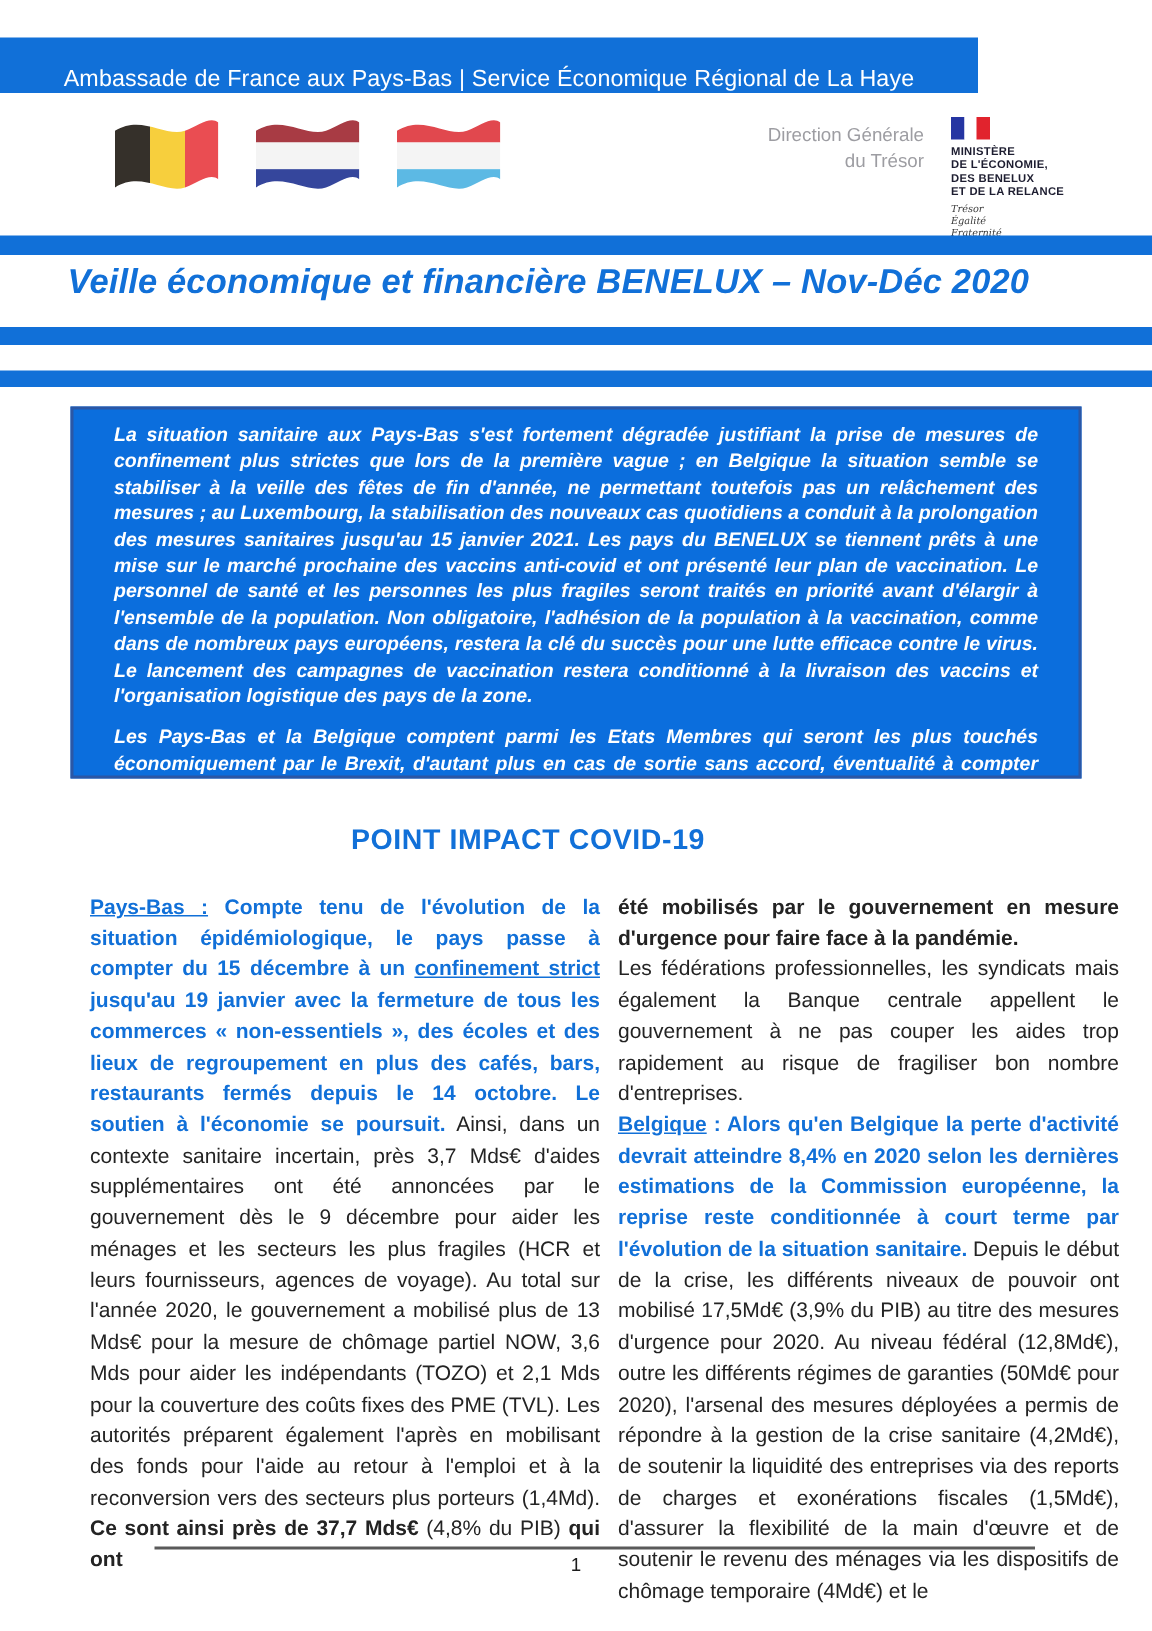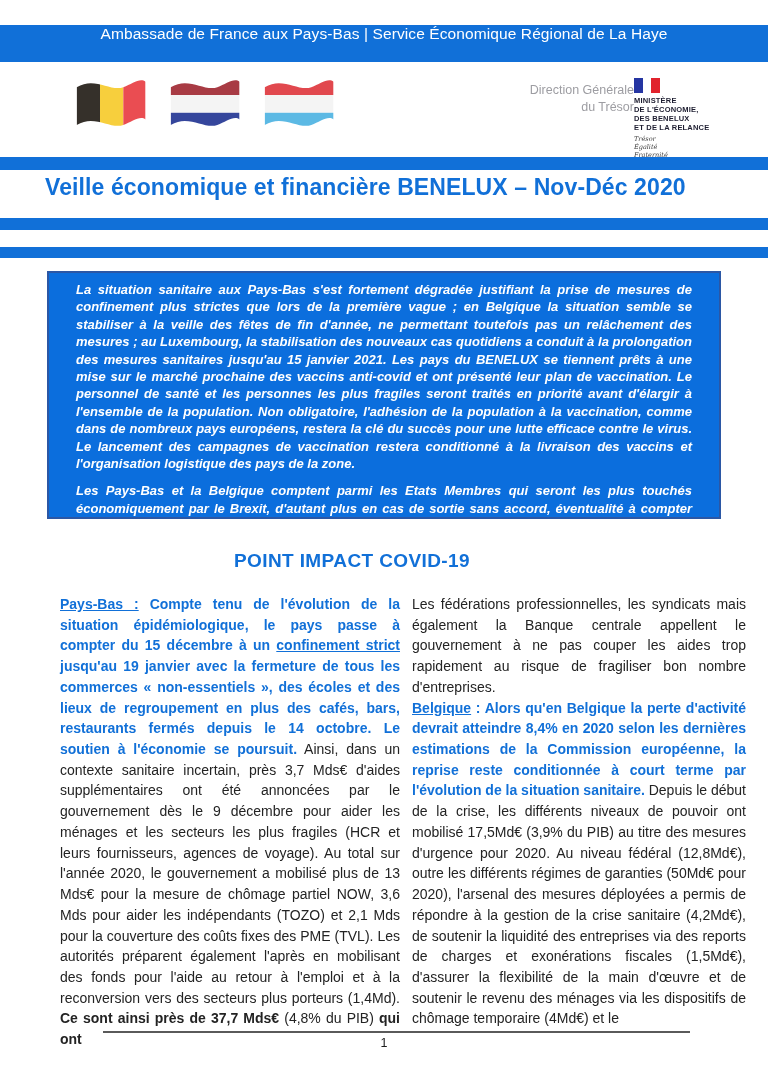--- a/index.html
+++ b/index.html
@@ -10,47 +10,47 @@
   }
   *{box-sizing:border-box;}
   html,body{margin:0;padding:0;}
   body{
     width:768px;height:1087px;position:relative;background:#ffffff;
     font-family:"Liberation Sans","DejaVu Sans",sans-serif;color:var(--ink);
     overflow:hidden;
   }
   
   .banner{
-    position:absolute;top:25px;left:0;width:768px;height:37px;
-    background:var(--blue);color:#fff;display:flex;align-items:flex-start;justify-content:center;
+    position:absolute;top:25px;left:0;width:652px;height:37px;
+    background:var(--blue);color:#fff;display:flex;align-items:flex-end;justify-content:center;
     font-size:15.5px;letter-spacing:.1px;
   }
   
   .logo-row{position:absolute;top:70px;left:70px;right:48px;display:flex;justify-content:space-between;align-items:flex-start;}
   .flags{display:flex;gap:14px;align-items:center;}
   .flag{width:80px;height:70px;display:block;}
-  .right-logos{display:flex;align-items:flex-start;margin-top:8px;}
+  .right-logos{display:flex;gap:18px;align-items:flex-start;margin-top:8px;}
   .tresor{font-size:12.5px;color:#9d9da2;text-align:right;line-height:1.35;margin-top:4px;}
   .ministry{width:86px;}
   .mini-flag{display:flex;width:26px;height:15px;margin-bottom:3px;}
   .mini-flag div{flex:1;height:100%;}
   .mf-b{background:#2535a2;}
   .mf-w{background:#ffffff;}
   .mf-r{background:#e1232d;}
   .ministry-lines{font-size:7.5px;font-weight:bold;color:#1d1d30;line-height:1.2;letter-spacing:.2px;}
   .motto{font-size:6.5px;font-style:italic;color:#3a3a3a;line-height:1.25;margin-top:3px;font-family:"DejaVu Serif",serif;}
   
   .bar{position:absolute;left:0;width:768px;background:var(--blue);}
   .bar1{top:157px;height:13px;}
   .bar2{top:218px;height:12px;}
   .bar3{top:247px;height:11px;}
   
   .title{
     position:absolute;top:174px;left:45px;width:700px;margin:0;
-    font-size:23px;font-weight:bold;color:var(--blue);letter-spacing:.1px;
+    font-size:23px;font-weight:bold;color:var(--blue);letter-spacing:.1px;font-style:italic;
   }
   
   .summary-box{
     position:absolute;top:271px;left:47px;width:674px;height:248px;
     background:var(--box-blue);border:2px solid var(--box-border);
     color:#ffffff;font-weight:bold;font-style:italic;
     font-size:13px;line-height:17.4px;
     padding:8px 27px;text-align:justify;
   }
   .summary-box p{margin:0 0 10px 0;}
@@ -167,20 +167,21 @@
     <p>Les Pays-Bas et la Belgique comptent parmi les Etats Membres qui seront les plus touchés économiquement par le Brexit, d'autant plus en cas de sortie sans accord, éventualité à compter les deux pays se préparent alors que les négociations achoppent toujours entre Londres et Bruxelles.</p>
   </div>
 
   <h2 class="section-heading">POINT IMPACT COVID-19</h2>
 
   <div class="columns">
     <div class="col left">
         <p><span class="seg-bbu">Pays-Bas :</span><span class="seg-bb"> Compte tenu de l'évolution de la situation épidémiologique, le pays passe à compter du 15 décembre à un </span><span class="seg-bbu">confinement strict</span><span class="seg-bb"> jusqu'au 19 janvier avec la fermeture de tous les commerces « non-essentiels », des écoles et des lieux de regroupement en plus des cafés, bars, restaurants fermés depuis le 14 octobre. Le soutien à l'économie se poursuit.</span><span class="seg-n"> Ainsi, dans un contexte sanitaire incertain, près 3,7 Mds€ d'aides supplémentaires ont été annoncées par le gouvernement dès le 9 décembre pour aider les ménages et les secteurs les plus fragiles (HCR et leurs fournisseurs, agences de voyage). Au total sur l'année 2020, le gouvernement a mobilisé plus de 13 Mds€ pour la mesure de chômage partiel NOW, 3,6 Mds pour aider les indépendants (TOZO) et 2,1 Mds pour la couverture des coûts fixes des PME (TVL). Les autorités préparent également l'après en mobilisant des fonds pour l'aide au retour à l'emploi et à la reconversion vers des secteurs plus porteurs (1,4Md). </span><span class="seg-b">Ce sont ainsi près de 37,7 Mds€</span><span class="seg-n"> (4,8% du PIB) </span><span class="seg-b">qui ont</span></p>
       </div>
     <div class="col right">
+        <p><span class="seg-b">été mobilisés par le gouvernement en mesure d'urgence pour faire face à la pandémie.</span></p>
         <p><span class="seg-n">Les fédérations professionnelles, les syndicats mais également la Banque centrale appellent le gouvernement à ne pas couper les aides trop rapidement au risque de fragiliser bon nombre d'entreprises.</span></p>
         <p><span class="seg-bbu">Belgique</span><span class="seg-bb"> : Alors qu'en Belgique la perte d'activité devrait atteindre 8,4% en 2020 selon les dernières estimations de la Commission européenne, la reprise reste conditionnée à court terme par l'évolution de la situation sanitaire. </span><span class="seg-n">Depuis le début de la crise, les différents niveaux de pouvoir ont mobilisé 17,5Md€ (3,9% du PIB) au titre des mesures d'urgence pour 2020. Au niveau fédéral (12,8Md€), outre les différents régimes de garanties (50Md€ pour 2020), l'arsenal des mesures déployées a permis de répondre à la gestion de la crise sanitaire (4,2Md€), de soutenir la liquidité des entreprises via des reports de charges et exonérations fiscales (1,5Md€), d'assurer la flexibilité de la main d'œuvre et de soutenir le revenu des ménages via les dispositifs de chômage temporaire (4Md€) et le</span></p>
       </div>
   </div>
 
   <div class="footer-line"></div>
   <div class="page-number">1</div>
 
 </div>
 

